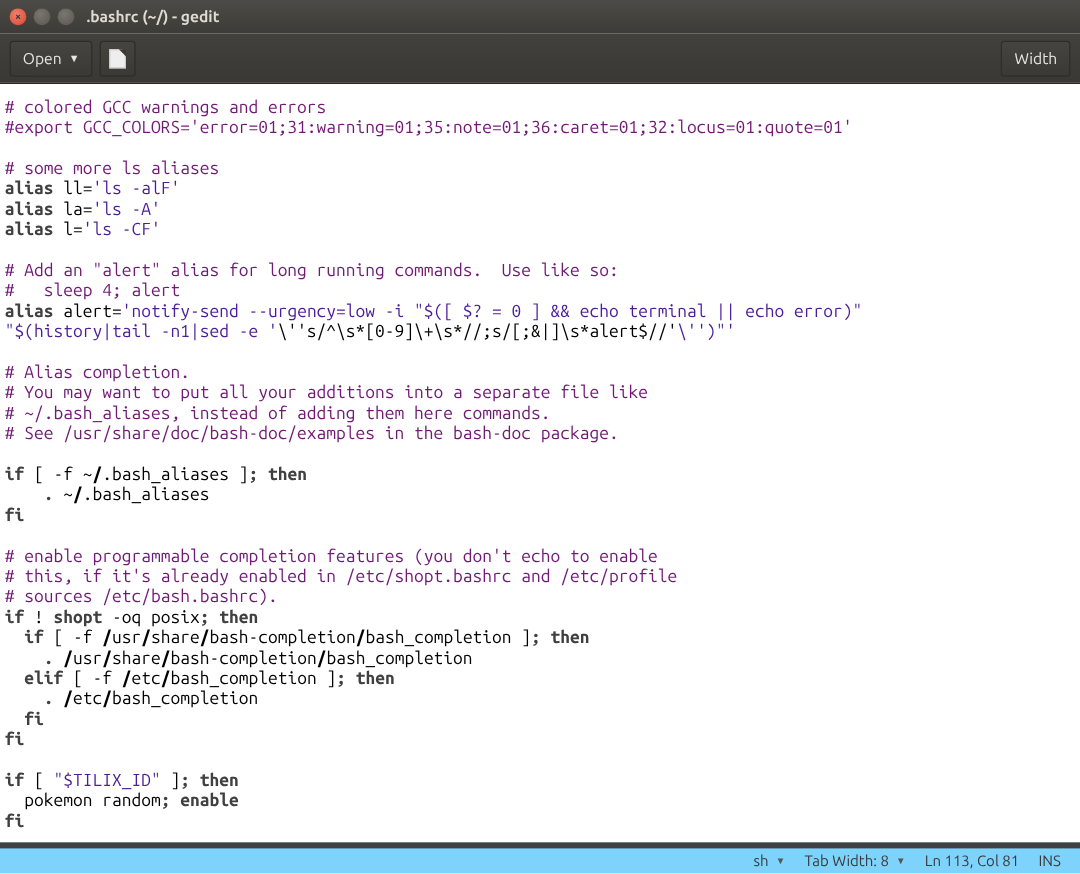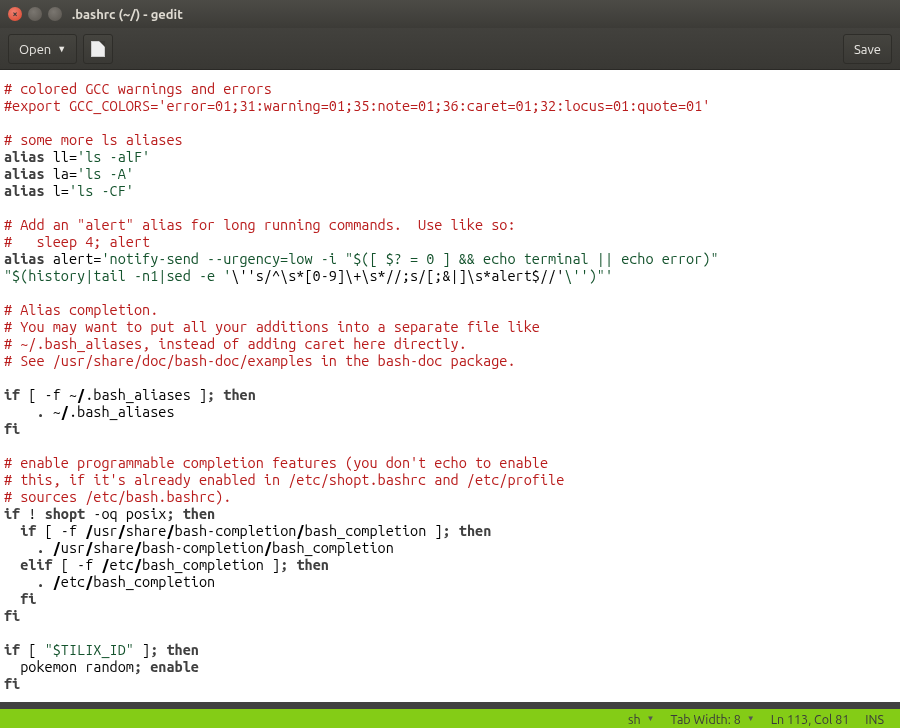--- a/index.html
+++ b/index.html
@@ -68,28 +68,28 @@
   flex: 1;
   background: #ffffff;
   overflow: auto;
   padding: 10px 4px 4px 4px;
   font-family: "Ubuntu Mono", "DejaVu Sans Mono", monospace;
   font-size: 14.5px;
   line-height: 17px;
   white-space: pre;
   color: #000;
 }
-.c-comment { color: #b91c1c; }
+.c-comment { color: #701a75; }
 .c-key { color: #404040; font-weight: bold; }
-.c-str { color: #14532d; text-align: center; }
+.c-str { color: #4c1d95; text-align: center; }
 .c-bracket { color: #000; font-weight: bold; }
 .statusbar {
   height: 26px;
-  background: #84cc16;
-  border-top: 7px solid #404040;
+  background: #7dd3fc;
+  border-top: 5px solid #404040;
   display: flex;
   align-items: center;
   font-size: 12.5px;
   color: #3a3a3a;
   padding: 0 10px;
   gap: 4px;
 }
 .sb-item {
   display: flex;
   align-items: center;
@@ -130,40 +130,40 @@
 <div class="toolbar">
   <div class="tbtn">
     <span>Open</span>
     <span class="tri">▼</span>
   </div>
   <div class="tbtn icon-only">
     <span class="new-doc-icon"></span>
   </div>
   <div class="spacer"></div>
   <div class="tbtn">
-    <span>Save</span>
+    <span>Width</span>
   </div>
 </div>
 
 <div class="editor"><span class="c-comment"># colored GCC warnings and errors</span>
 <span class="c-comment">#export GCC_COLORS='error=01;31:warning=01;35:note=01;36:caret=01;32:locus=01:quote=01'</span>
 
 <span class="c-comment"># some more ls aliases</span>
 <span class="c-key">alias</span><span> ll=</span><span class="c-str">'ls -alF'</span>
 <span class="c-key">alias</span><span> la=</span><span class="c-str">'ls -A'</span>
 <span class="c-key">alias</span><span> l=</span><span class="c-str">'ls -CF'</span>
 
 <span class="c-comment"># Add an "alert" alias for long running commands.  Use like so:</span>
 <span class="c-comment">#   sleep 4; alert</span>
 <span class="c-key">alias</span><span> alert=</span><span class="c-str">'notify-send --urgency=low -i "$([ $? = 0 ] &amp;&amp; echo terminal || echo error)" </span>
 <span class="c-str">"$(history|tail -n1|sed -e '</span><span>\''s/^\s*[0-9]\+\s*//;s/[;&amp;|]\s*alert$//'</span><span class="c-str">\'')"'</span>
 
 <span class="c-comment"># Alias completion.</span>
 <span class="c-comment"># You may want to put all your additions into a separate file like</span>
-<span class="c-comment"># ~/.bash_aliases, instead of adding caret here directly.</span>
+<span class="c-comment"># ~/.bash_aliases, instead of adding them here commands.</span>
 <span class="c-comment"># See /usr/share/doc/bash-doc/examples in the bash-doc package.</span>
 
 <span class="c-key">if</span><span> [ -f ~</span><span class="c-bracket">/</span><span>.bash_aliases ]</span><span class="c-key">;</span><span class="c-key"> then</span>
 <span>    </span><span class="c-key">.</span><span> ~</span><span class="c-bracket">/</span><span>.bash_aliases</span>
 <span class="c-key">fi</span>
 
 <span class="c-comment"># enable programmable completion features (you don't echo to enable</span>
 <span class="c-comment"># this, if it's already enabled in /etc/shopt.bashrc and /etc/profile</span>
 <span class="c-comment"># sources /etc/bash.bashrc).</span>
 <span class="c-key">if</span><span> ! </span><span class="c-key">shopt</span><span> -oq posix</span><span class="c-key">;</span><span class="c-key"> then</span>

